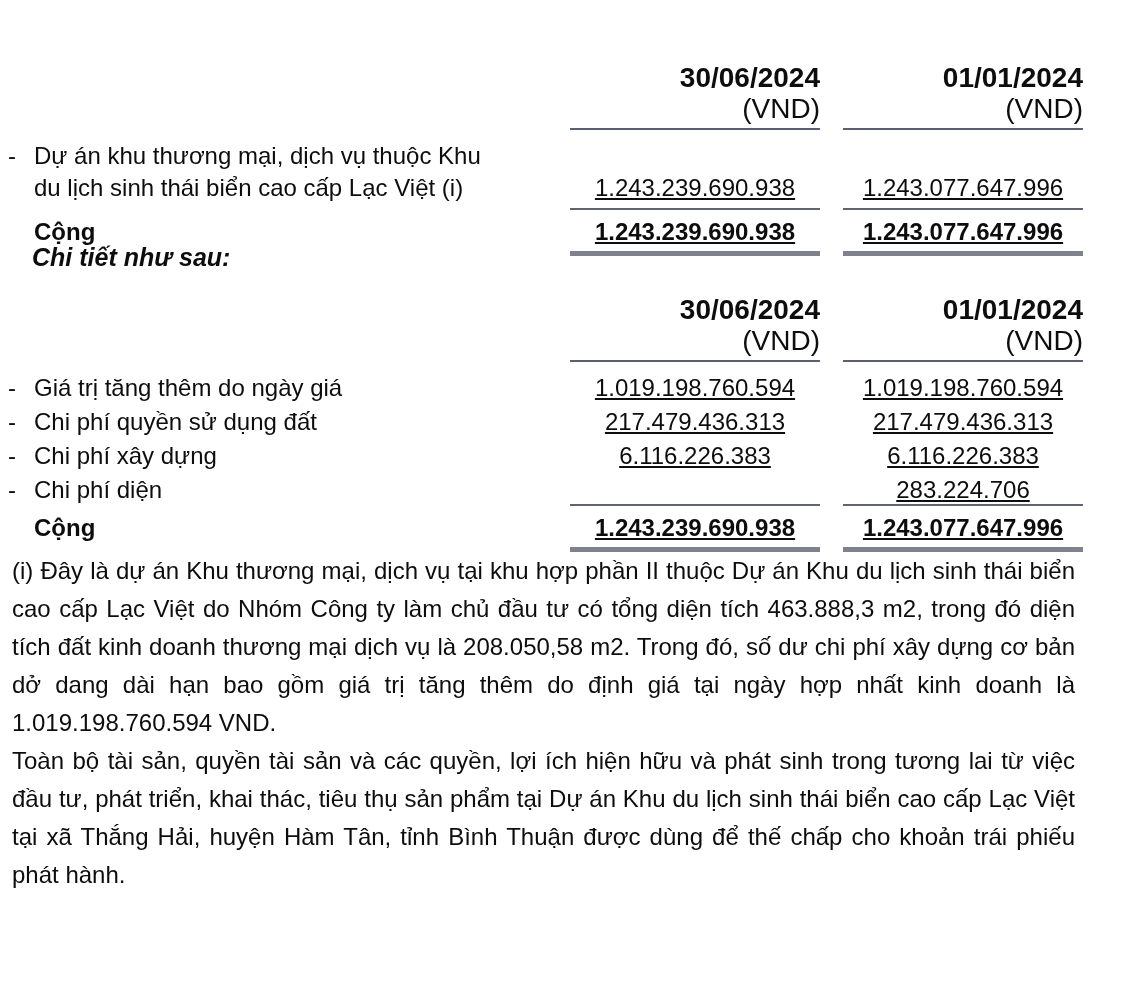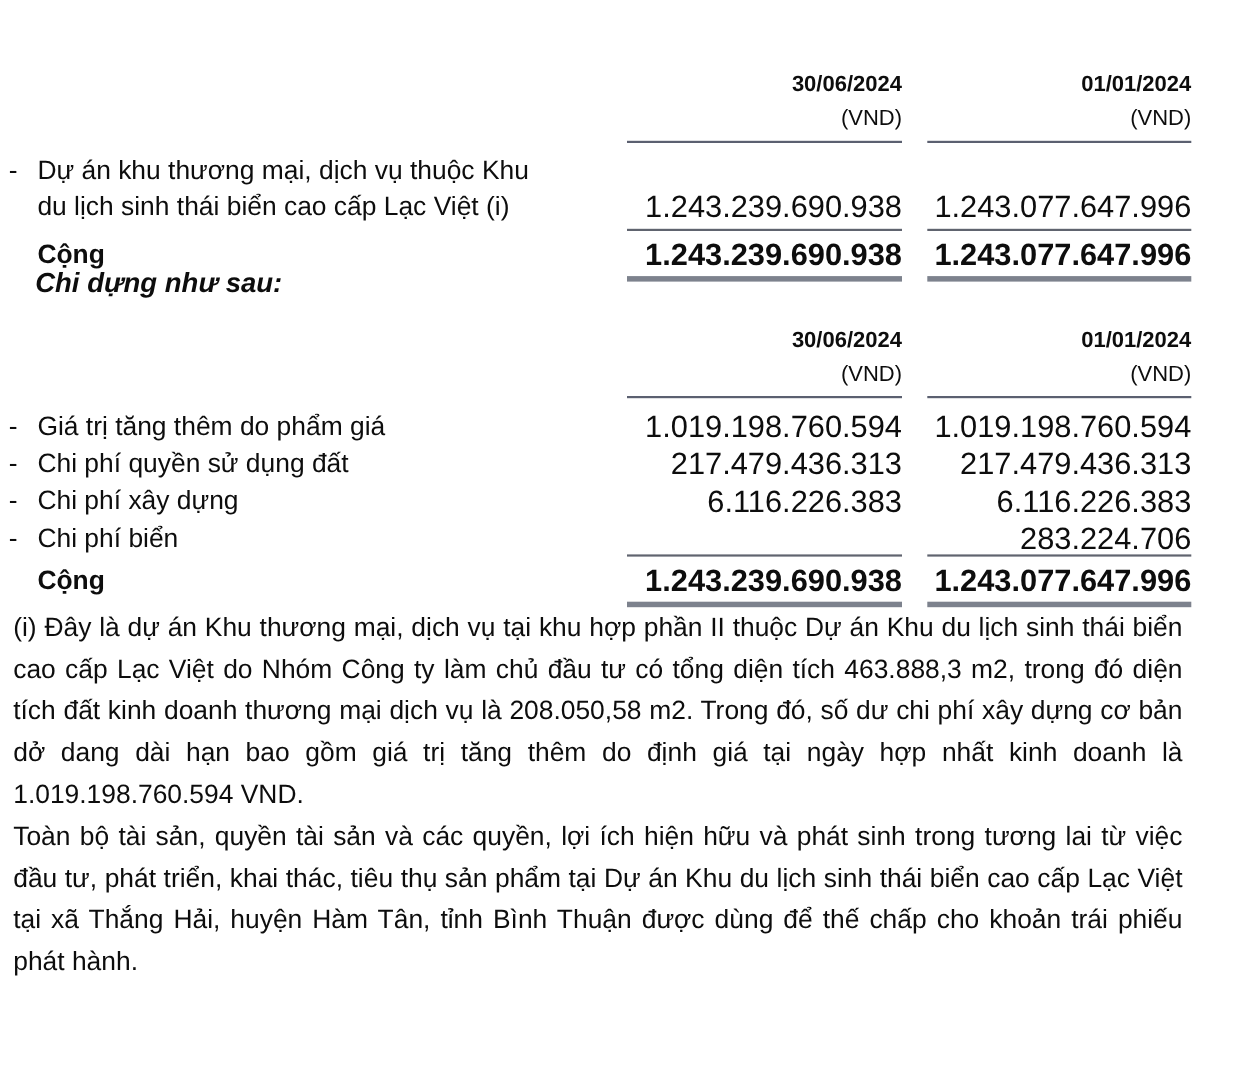--- a/index.html
+++ b/index.html
@@ -52,21 +52,21 @@
     width: 1142px;
   }
 
   .thead {
     position: relative;
     height: 78px;
   }
   .th-col {
     position: absolute;
     text-align: right;
-    font-size: 20px;
+    font-size: 28px;
     line-height: 31px;
   }
   .th-date {
     font-weight: bold;
     display: block;
   }
   .th-unit {
     font-weight: normal;
     display: block;
   }
@@ -90,23 +90,24 @@
     white-space: pre-line;
   }
   .row-dash {
     position: absolute;
     left: 8px;
     font-size: 24px;
     line-height: 32px;
   }
   .row-val {
     position: absolute;
-    text-align: right;
-    font-size: 28px;
+    text-align: center;
+    font-size: 24px;
     line-height: 32px;
+    text-decoration: underline;
   }
   .total .row-label,
   .total .row-val {
     font-weight: bold;
   }
 
   .rule-thin {
     position: absolute;
     height: 2px;
     background: #60646f;
@@ -161,61 +162,61 @@
       <div class="rule-thin" style="left:570px; width:250px; top:-4px;"></div>
       <div class="rule-thin" style="left:843px; width:240px; top:-4px;"></div>
       <span class="row-label" style="top:4px;">Cộng</span>
       <span class="row-val col1" style="top:4px;">1.243.239.690.938</span>
       <span class="row-val col2" style="top:4px;">1.243.077.647.996</span>
       <div class="rule-thick" style="left:570px; width:250px; top:39px;"></div>
       <div class="rule-thick" style="left:843px; width:240px; top:39px;"></div>
     </div>
   </div>
 
-  <div class="sub-title" style="top:243px;">Chi dựng như sau:</div>
+  <div class="sub-title" style="top:243px;">Chi tiết như sau:</div>
 
   <div class="tbl" style="top:294px;">
 
     <div class="thead">
       <div class="th-col col1" style="top:0;">
         <span class="th-date">30/06/2024</span>
         <span class="th-unit">(VND)</span>
       </div>
       <div class="th-col col2" style="top:0;">
         <span class="th-date">01/01/2024</span>
         <span class="th-unit">(VND)</span>
       </div>
       <div class="hrule" style="left:570px; width:250px; top:66px;"></div>
       <div class="hrule" style="left:843px; width:240px; top:66px;"></div>
     </div>
 
     <div class="row" style="height:34px;">
       <span class="row-dash" style="top:0;">-</span>
-      <span class="row-label" style="top:0;">Giá trị tăng thêm do phẩm giá</span>
+      <span class="row-label" style="top:0;">Giá trị tăng thêm do ngày giá</span>
       <span class="row-val col1" style="top:0;">1.019.198.760.594</span>
       <span class="row-val col2" style="top:0;">1.019.198.760.594</span>
     </div>
 
     <div class="row" style="height:34px;">
       <span class="row-dash" style="top:0;">-</span>
       <span class="row-label" style="top:0;">Chi phí quyền sử dụng đất</span>
       <span class="row-val col1" style="top:0;">217.479.436.313</span>
       <span class="row-val col2" style="top:0;">217.479.436.313</span>
     </div>
 
     <div class="row" style="height:34px;">
       <span class="row-dash" style="top:0;">-</span>
       <span class="row-label" style="top:0;">Chi phí xây dựng</span>
       <span class="row-val col1" style="top:0;">6.116.226.383</span>
       <span class="row-val col2" style="top:0;">6.116.226.383</span>
     </div>
 
     <div class="row" style="height:34px;">
       <span class="row-dash" style="top:0;">-</span>
-      <span class="row-label" style="top:0;">Chi phí biển</span>
+      <span class="row-label" style="top:0;">Chi phí diện</span>
       <span class="row-val col2" style="top:0;">283.224.706</span>
     </div>
 
     <div class="row total" style="height:48px;">
       <div class="rule-thin" style="left:570px; width:250px; top:-4px;"></div>
       <div class="rule-thin" style="left:843px; width:240px; top:-4px;"></div>
       <span class="row-label" style="top:4px;">Cộng</span>
       <span class="row-val col1" style="top:4px;">1.243.239.690.938</span>
       <span class="row-val col2" style="top:4px;">1.243.077.647.996</span>
       <div class="rule-thick" style="left:570px; width:250px; top:39px;"></div>

